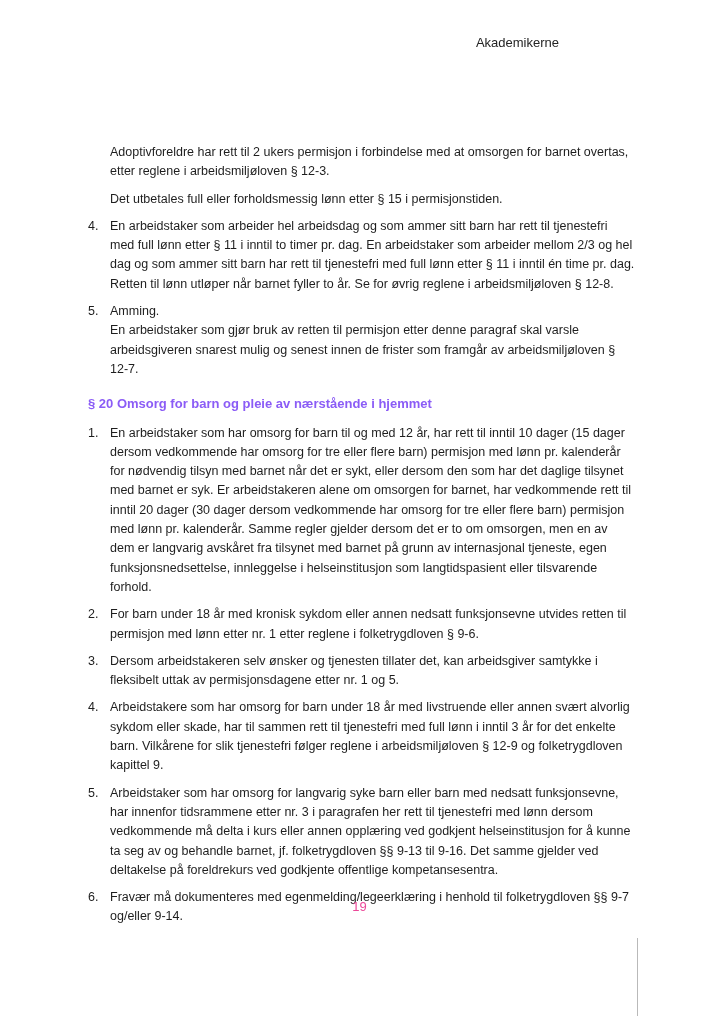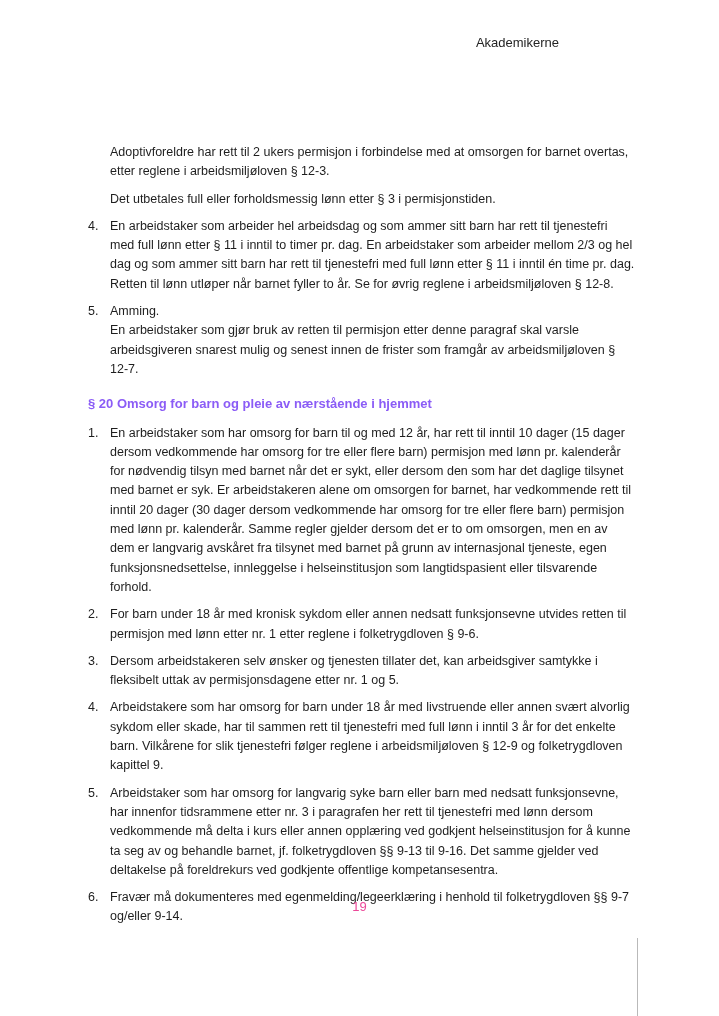--- a/index.html
+++ b/index.html
@@ -77,21 +77,21 @@
 
 <div class="page">
 
   <div class="header">
     <span>Akademikerne</span>
   </div>
 
   <div class="content">
 
     <p class="para">Adoptivforeldre har rett til 2 ukers permisjon i forbindelse med at omsorgen for barnet overtas, etter reglene i arbeidsmiljøloven § 12-3.</p>
-    <p class="para">Det utbetales full eller forholdsmessig lønn etter § 3 i permisjonstiden.</p>
+    <p class="para">Det utbetales full eller forholdsmessig lønn etter § 15 i permisjonstiden.</p>
 
     <div class="li">
       <span class="num">4.</span>
       <div class="li-body">
         <div>En arbeidstaker som arbeider hel arbeidsdag og som ammer sitt barn har rett til tjenestefri med full lønn etter § 11 i inntil to timer pr. dag. En arbeidstaker som arbeider mellom 2/3 og hel dag og som ammer sitt barn har rett til tjenestefri med full lønn etter § 11 i inntil én time pr. dag. Retten til lønn utløper når barnet fyller to år. Se for øvrig reglene i arbeidsmiljøloven § 12-8.</div>
       </div>
     </div>
 
     <div class="li">
       <span class="num">5.</span>

